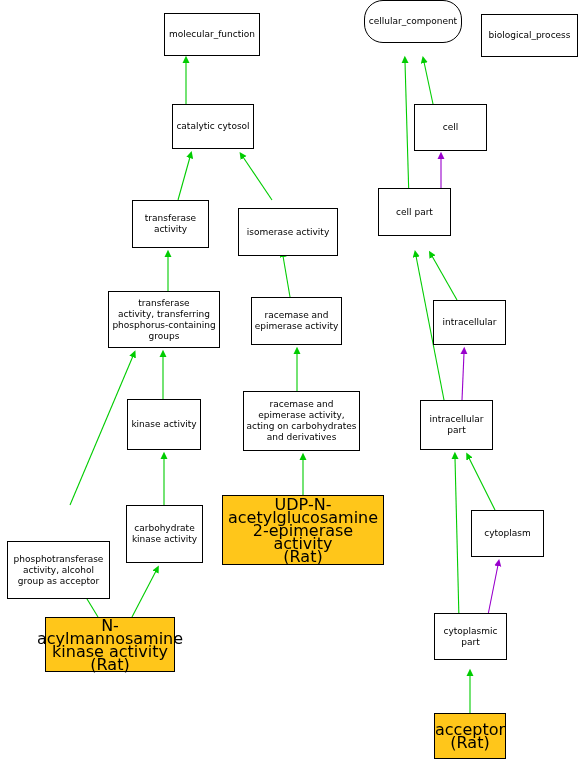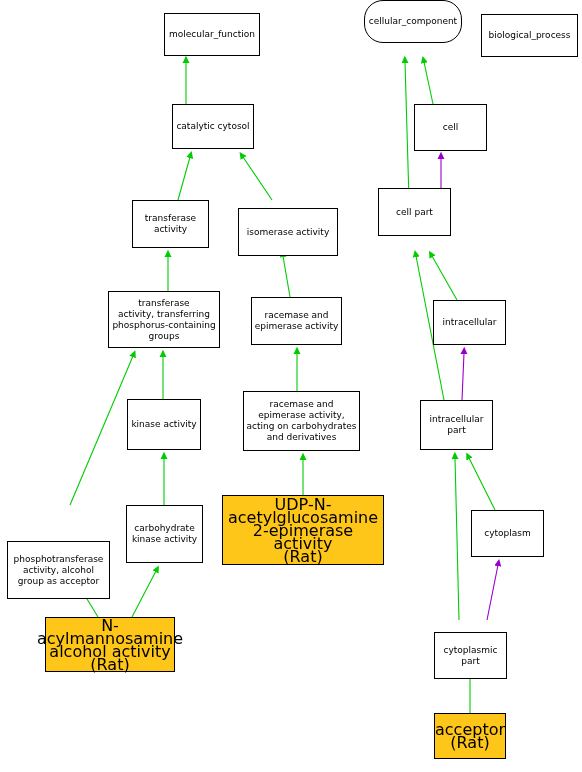--- a/index.html
+++ b/index.html
@@ -115,20 +115,20 @@
 activity, alcohol
 group as acceptor</div>
       <div class="go-node" style="left: 126px; top: 505px; width: 77px; height: 58px;">carbohydrate
 kinase activity</div>
       <div class="go-node highlight" style="left: 222px; top: 495px; width: 162px; height: 70px;">UDP-N-acetylglucosamine
 2-epimerase
 activity
 (Rat)</div>
       <div class="go-node" style="left: 471px; top: 510px; width: 73px; height: 47px;">cytoplasm</div>
       <div class="go-node highlight" style="left: 45px; top: 617px; width: 130px; height: 55px;">N-acylmannosamine
-alcohol activity
+kinase activity
 (Rat)</div>
-      <div class="go-node" style="left: 434px; top: 632px; width: 73px; height: 47px;">cytoplasmic
+      <div class="go-node" style="left: 434px; top: 613px; width: 73px; height: 47px;">cytoplasmic
 part</div>
       <div class="go-node highlight" style="left: 434px; top: 713px; width: 72px; height: 46px;">acceptor
 (Rat)</div>
     </div>
 </div>
 
 </body></html>

